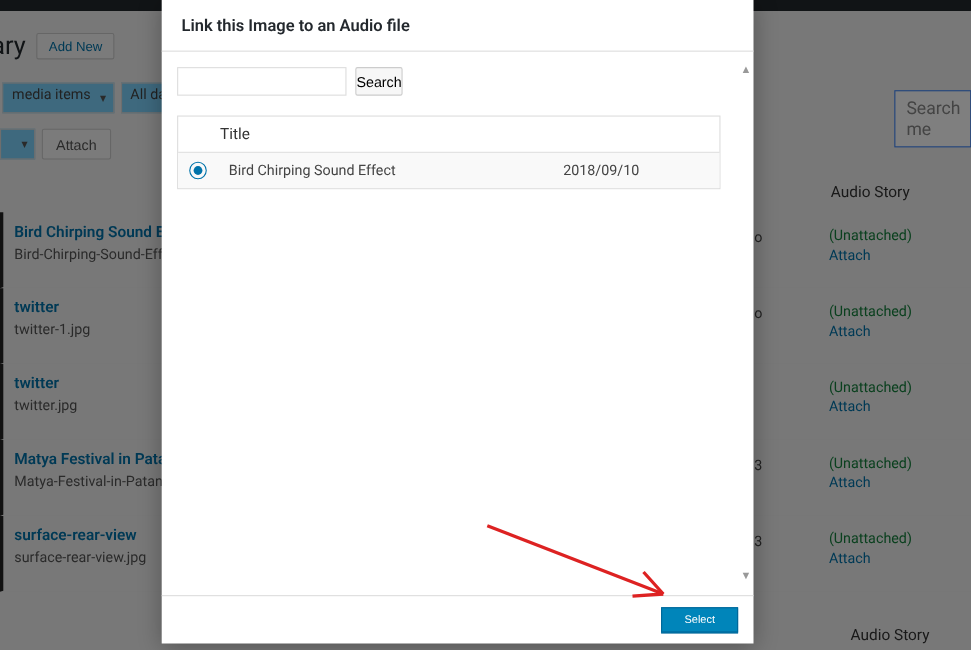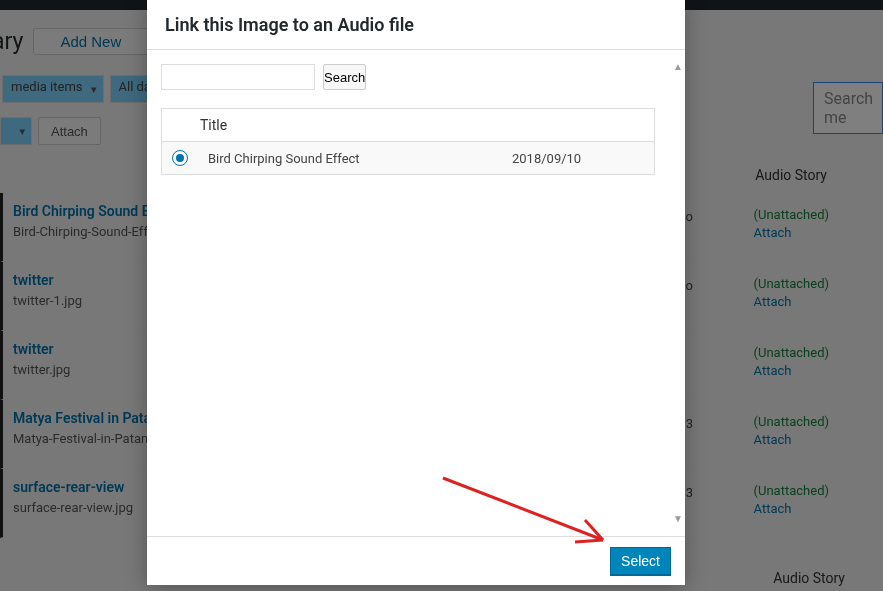--- a/index.html
+++ b/index.html
@@ -45,22 +45,22 @@
     .page-title {
       font-size: 23px;
       font-weight: 400;
       color: #23282d;
       margin-left: -8px;
     }
     .add-new-btn {
       border: 1px solid #ccc;
       background: #f7f7f7;
       color: #0073aa;
-      padding: 4px 26px;
-      font-size: 15px;
+      padding: 4px 10px;
+      font-size: 12px;
       border-radius: 2px;
       cursor: pointer;
     }
     
     .filter-row {
       display: flex;
       gap: 6px;
       padding: 10px 0 6px 2px;
     }
     .filter-select {
@@ -165,21 +165,21 @@
       z-index: 10;
       box-shadow: 0 3px 20px rgba(0,0,0,0.3);
       display: flex;
       flex-direction: column;
     }
     .modal-header {
       padding: 14px 18px;
       border-bottom: 1px solid #ddd;
     }
     .modal-title {
-      font-size: 18px;
+      font-size: 15px;
       font-weight: 600;
       color: #23282d;
     }
     .modal-body {
       flex: 1;
       padding: 14px 14px;
       position: relative;
       overflow: hidden;
     }
     .modal-search-row {
@@ -259,22 +259,22 @@
     .modal-footer {
       border-top: 1px solid #ddd;
       padding: 10px 14px;
       display: flex;
       justify-content: flex-end;
     }
     .select-btn {
       background: #0085ba;
       border: 1px solid #006799;
       color: #fff;
-      padding: 5px 10px;
-      font-size: 14px;
+      padding: 5px 20px;
+      font-size: 10px;
       border-radius: 0;
       box-shadow: 0 1px 0 #006799;
       cursor: pointer;
     }
     
     .arrow-svg {
       position: absolute;
       left: 435px;
       top: 470px;
       width: 200px;

